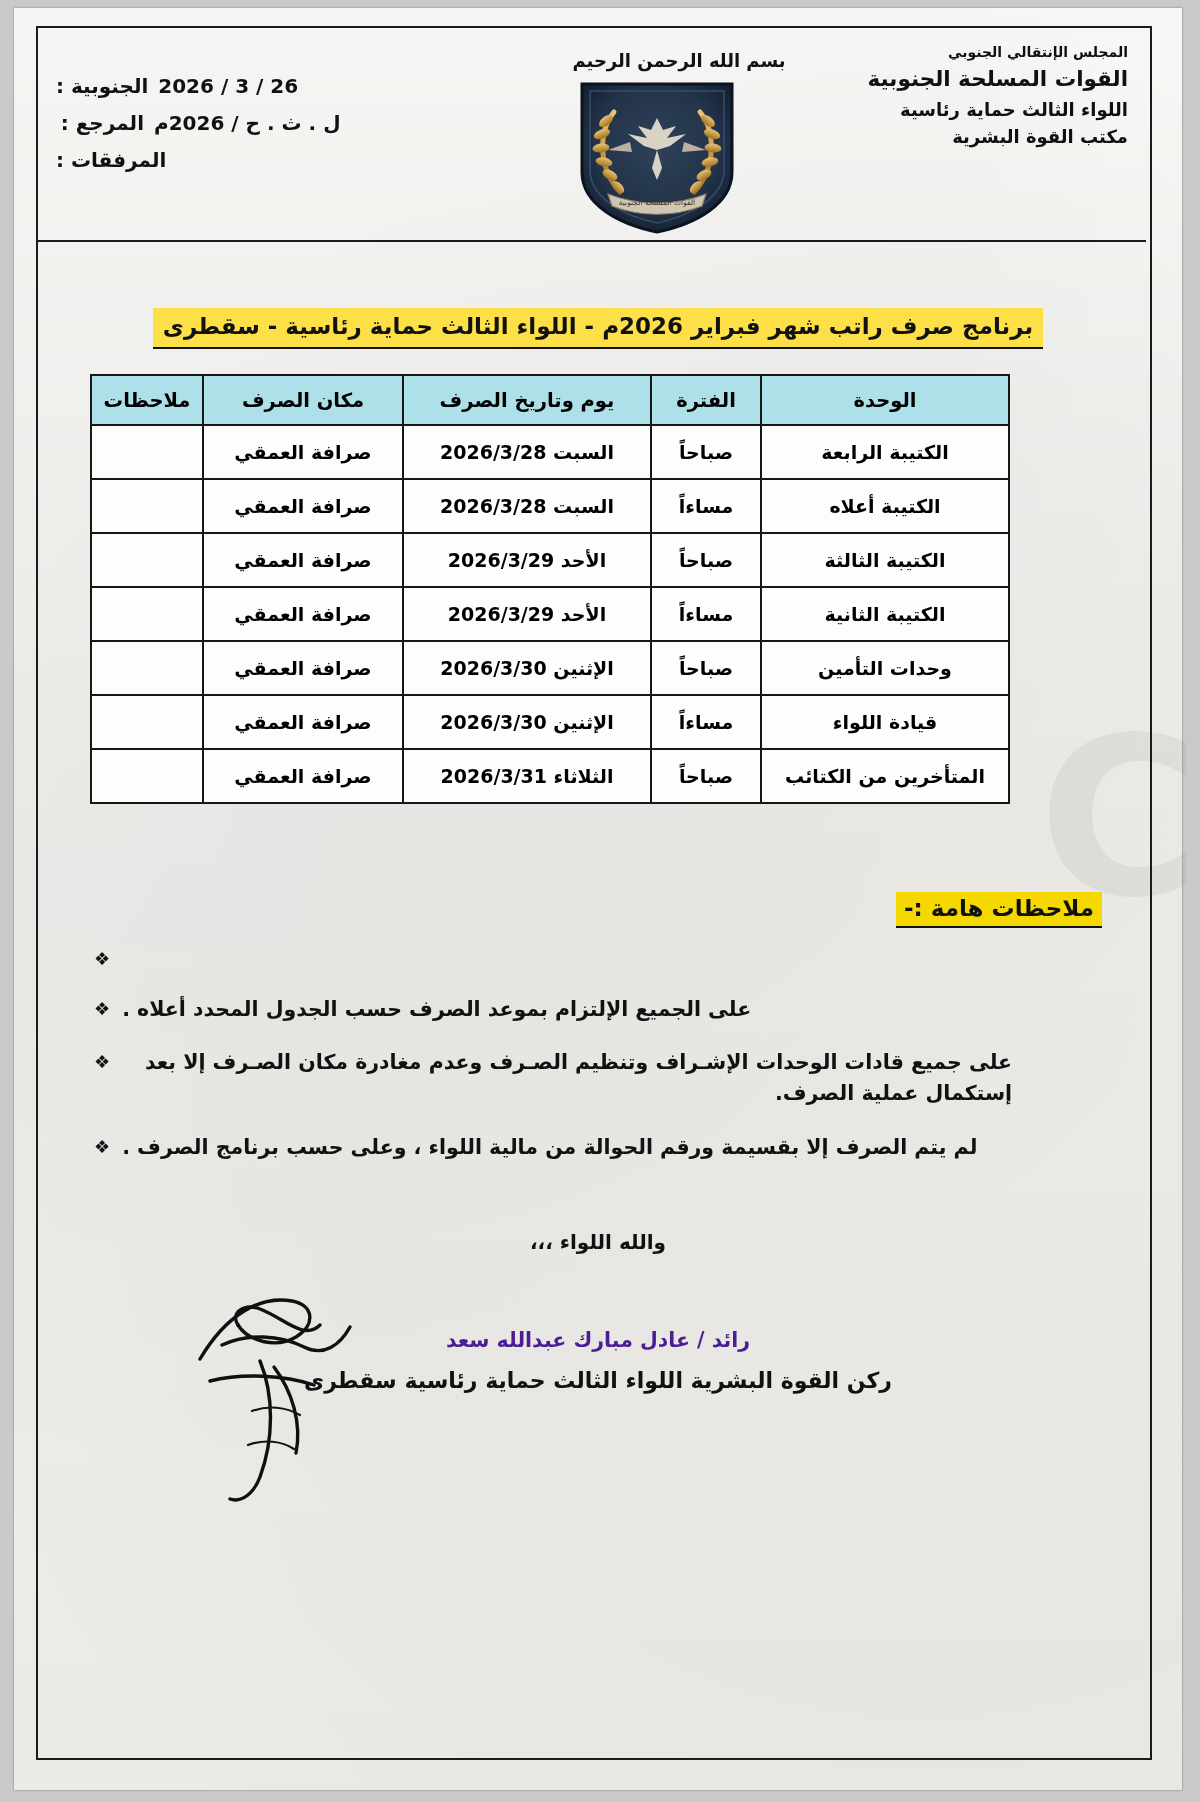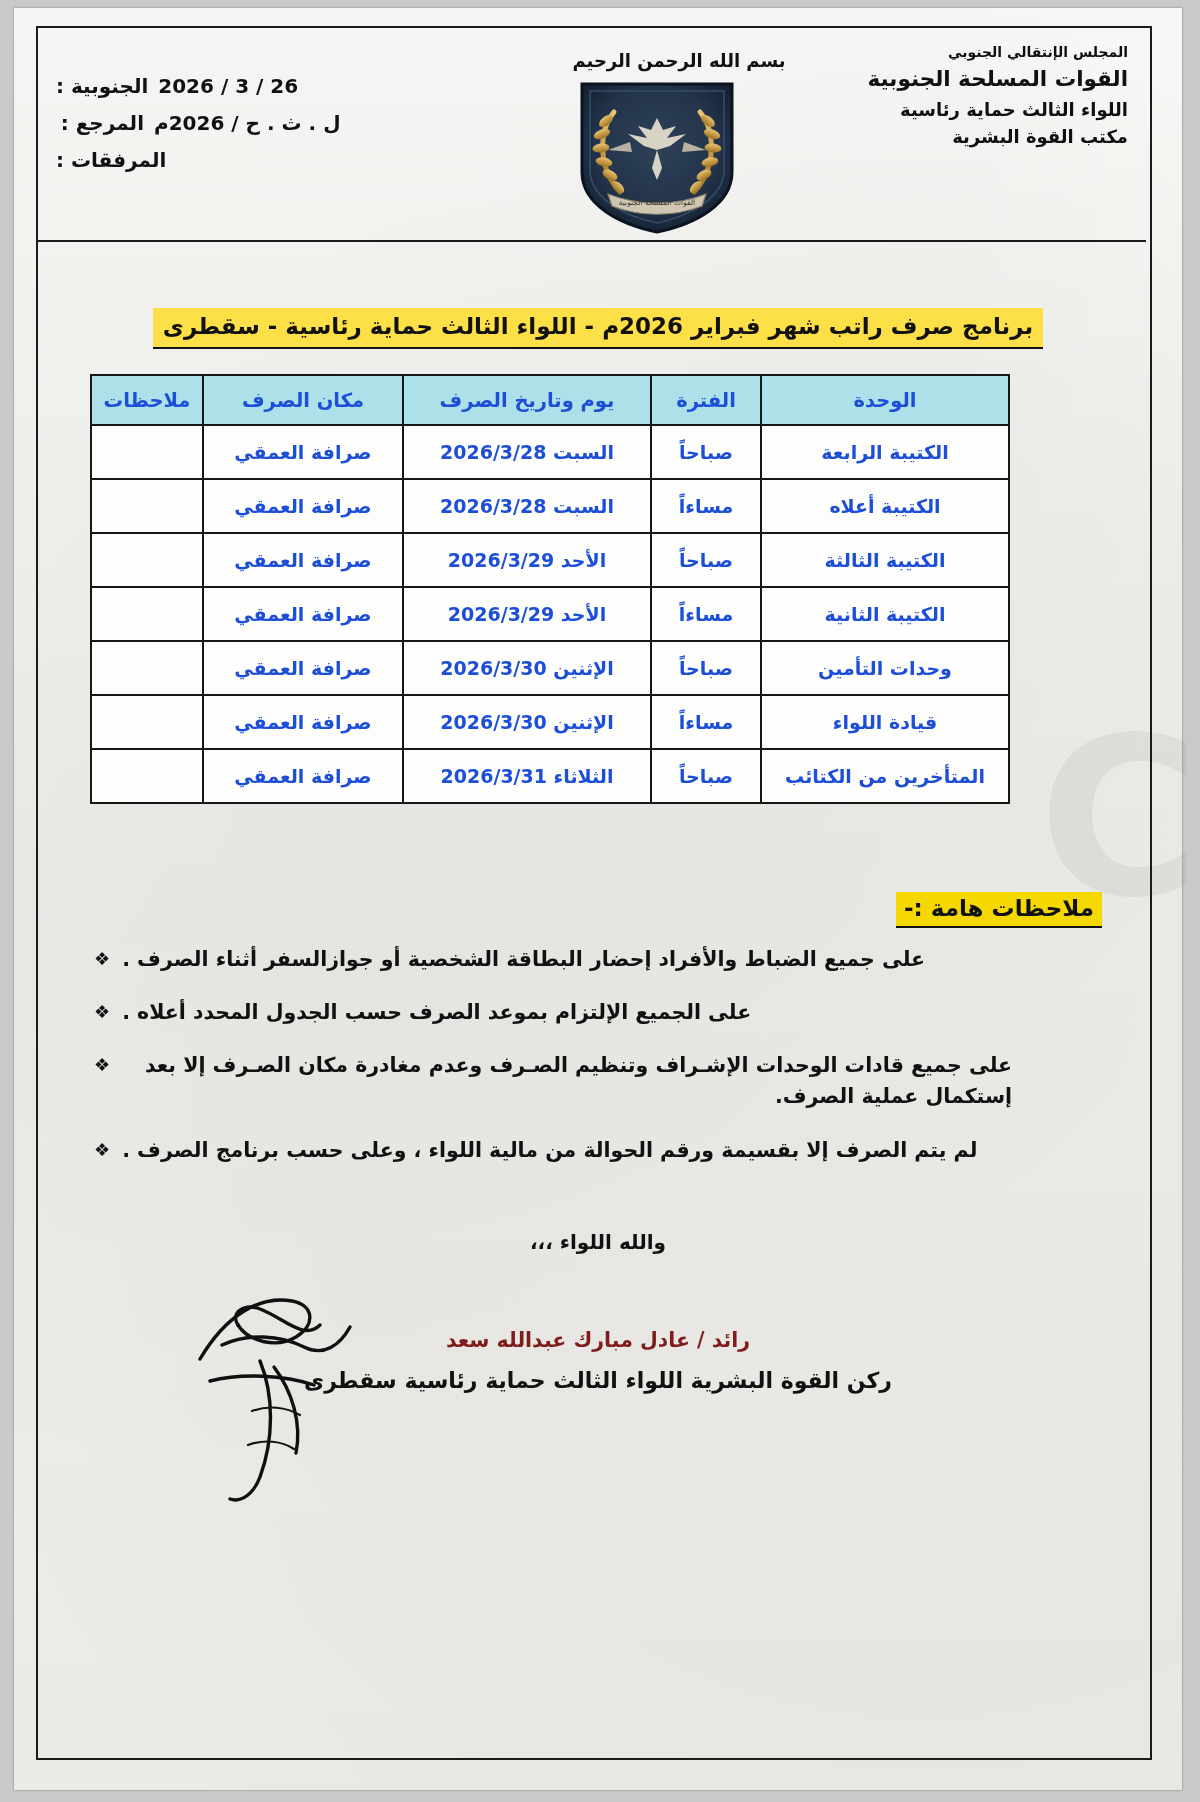--- a/index.html
+++ b/index.html
@@ -91,21 +91,21 @@
   .tbl-wrap{
     position:absolute;left:78px;top:366px;width:918px;
   }
   table.sched{
     width:100%;border-collapse:collapse;direction:rtl;
     table-layout:fixed;
   }
   table.sched th,table.sched td{
     border:2px solid #171717;
     text-align:center;
-    color:#1d4ed8;
+    color:#000000;
     padding:0;
   }
   table.sched th{
     background:#ade0e8;
     height:48px;
     font-size:19.5px;font-weight:bold;
   }
   table.sched td{
     background:#fdfdfb;
     height:52px;
@@ -154,21 +154,21 @@
     text-align:center;font-size:20px;font-weight:bold;color:#111;
     direction:rtl;
   }
 
   
   .sig-block{
     position:absolute;right:0;top:1320px;width:100%;
     direction:rtl;text-align:center;
   }
   .sig-name{
-    font-size:20.5px;font-weight:bold;color:#7f1d1d;margin-bottom:16px;
+    font-size:20.5px;font-weight:bold;color:#4c1d95;margin-bottom:16px;
   }
   .sig-title{
     font-size:22px;font-weight:bold;color:#111;
   }
   .sig-ink{
     position:absolute;left:150px;top:1255px;
     width:260px;height:250px;pointer-events:none;
   }
   .sig-ink svg{width:100%;height:100%;display:block;}
 
@@ -342,21 +342,20 @@
       </tbody>
     </table>
   </div>
 
   <div class="notes-head">
     <span>ملاحظات هامة :-</span>
   </div>
 
   <div class="notes-list">
     <div class="note-item">
-      <span class="note-text">على جميع الضباط والأفراد إحضار البطاقة الشخصية أو جوازالسفر أثناء الصرف .</span>
       <span class="note-bullet">❖</span>
     </div>
     <div class="note-item">
       <span class="note-text">على الجميع الإلتزام بموعد الصرف حسب الجدول المحدد أعلاه .</span>
       <span class="note-bullet">❖</span>
     </div>
     <div class="note-item wide">
       <span class="note-text">على جميع قادات الوحدات الإشـراف وتنظيم الصـرف وعدم مغادرة مكان الصـرف إلا بعد إستكمال عملية الصرف.</span>
       <span class="note-bullet">❖</span>
     </div>

